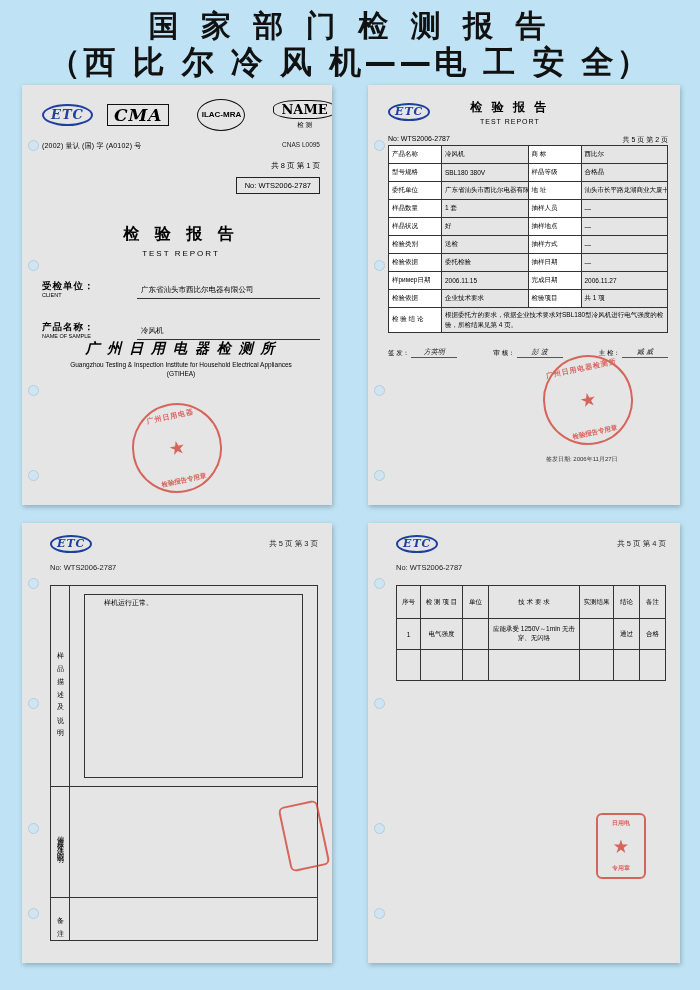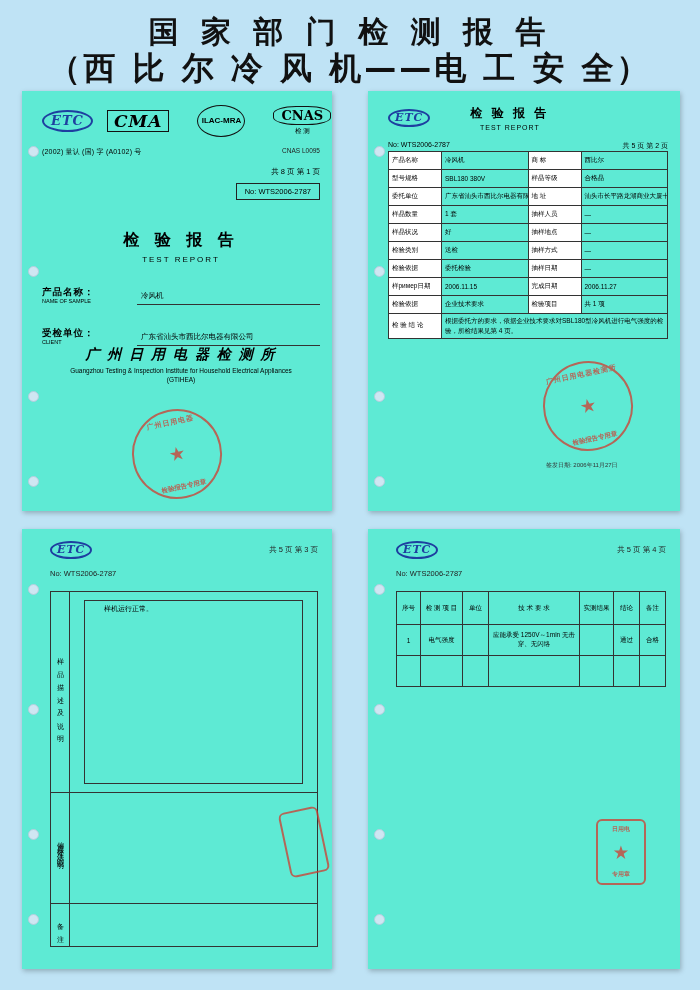--- a/index.html
+++ b/index.html
@@ -16,36 +16,36 @@
   }
   .page-title {
     text-align: center;
     color: #111;
     font-family: "DejaVu Sans", sans-serif;
     font-weight: bold;
     letter-spacing: 6px;
   }
   .title-line1 {
     font-size: 30px;
-    padding-top: 14px;
+    padding-top: 8px;
     line-height: 36px;
   }
   .title-line2 {
     font-size: 32px;
     line-height: 36px;
     letter-spacing: 3px;
   }
   .sheet-grid {
     position: relative;
     width: 700px;
     height: 890px;
   }
   .sheet {
     position: absolute;
-    background: #5eead4;
+    background: #e5e5e5;
     box-shadow: 1px 2px 5px rgba(0,0,0,0.25);
     overflow: hidden;
   }
   .sheet.s1 { left: 22px;  top: 5px;   width: 310px; height: 420px; }
   .sheet.s2 { left: 368px; top: 5px;   width: 312px; height: 420px; }
   .sheet.s3 { left: 22px;  top: 443px; width: 310px; height: 440px; }
   .sheet.s4 { left: 368px; top: 443px; width: 312px; height: 440px; }
 
   
   .hole {
@@ -323,54 +323,54 @@
 
     <div class="inner">
       <div class="sheet1-top">
         <span class="etc-logo">ETC</span>
         <div class="sheet1-badges">
           <div class="cma-row">
             <span class="cma-badge">CMA</span>
           </div>
           <span class="circle-badge">ILAC-MRA</span>
           <div class="cnas-col">
-            <span class="cnas">CNAS</span>
+            <span class="cnas">NAME</span>
             <span class="cnas-label">检 测</span>
           </div>
         </div>
       </div>
 
       <div style="display:flex; justify-content:space-between; margin-top:4px;">
         <div class="approval-no">(2002) 量认 (国) 字 (A0102) 号</div>
         <div class="tiny" style="margin-top:6px;">CNAS L0095</div>
       </div>
 
       <div class="pgno">共 8 页 第 1 页</div>
 
       <div class="clearfix">
         <div class="reportno-box">No:  WTS2006-2787</div>
       </div>
 
       <div class="big-title-cn">检 验 报 告</div>
       <div class="big-title-en">TEST REPORT</div>
+
+      <div class="field-row">
+        <div class="field-label">
+          <span class="cn">受检单位：</span>
+          <span class="en">CLIENT</span>
+        </div>
+        <div class="field-value">广东省汕头市西比尔电器有限公司</div>
+      </div>
 
       <div class="field-row">
         <div class="field-label">
           <span class="cn">产品名称：</span>
           <span class="en">NAME OF SAMPLE</span>
         </div>
         <div class="field-value">冷风机</div>
-      </div>
-
-      <div class="field-row">
-        <div class="field-label">
-          <span class="cn">受检单位：</span>
-          <span class="en">CLIENT</span>
-        </div>
-        <div class="field-value">广东省汕头市西比尔电器有限公司</div>
       </div>
 
 
       <div class="inst-name">广 州 日 用 电 器 检 测 所</div>
       <div class="inst-name-en">Guangzhou Testing &amp; Inspection Institute for Household Electrical Appliances</div>
       <div class="inst-abbr">(GTIHEA)</div>
     </div>
 
     <div class="stamp s1pos">
       <div class="top-text">广州日用电器</div>
@@ -455,20 +455,34 @@
             <td class="lbl">检验项目</td>
             <td>共 1 项</td>
           </tr>
           <tr>
             <td class="lbl">检 验 结 论</td>
             <td colspan="3" class="concl-cell" style="white-space:normal;">根据委托方的要求，依据企业技术要求对SBL180型冷风机进行电气强度的检验，所检结果见第 4 页。</td>
           </tr>
         </tbody>
       </table>
 
+      <div class="sign-row">
+        <div class="sign-item">
+          <span>签  发：</span>
+          <span class="sig">方英明</span>
+        </div>
+        <div class="sign-item">
+          <span>审  核：</span>
+          <span class="sig">彭  波</span>
+        </div>
+        <div class="sign-item">
+          <span>主  检：</span>
+          <span class="sig">臧  威</span>
+        </div>
+      </div>
     </div>
 
     <div class="stamp s2pos">
       <div class="top-text">广州日用电器检测所</div>
       <div class="star">★</div>
       <div class="bottom-text">检验报告专用章</div>
     </div>
     <div style="position:absolute; left:178px; top:370px; font-size:6px; color:#333;">签发日期: 2006年11月27日</div>
   </div>
 

